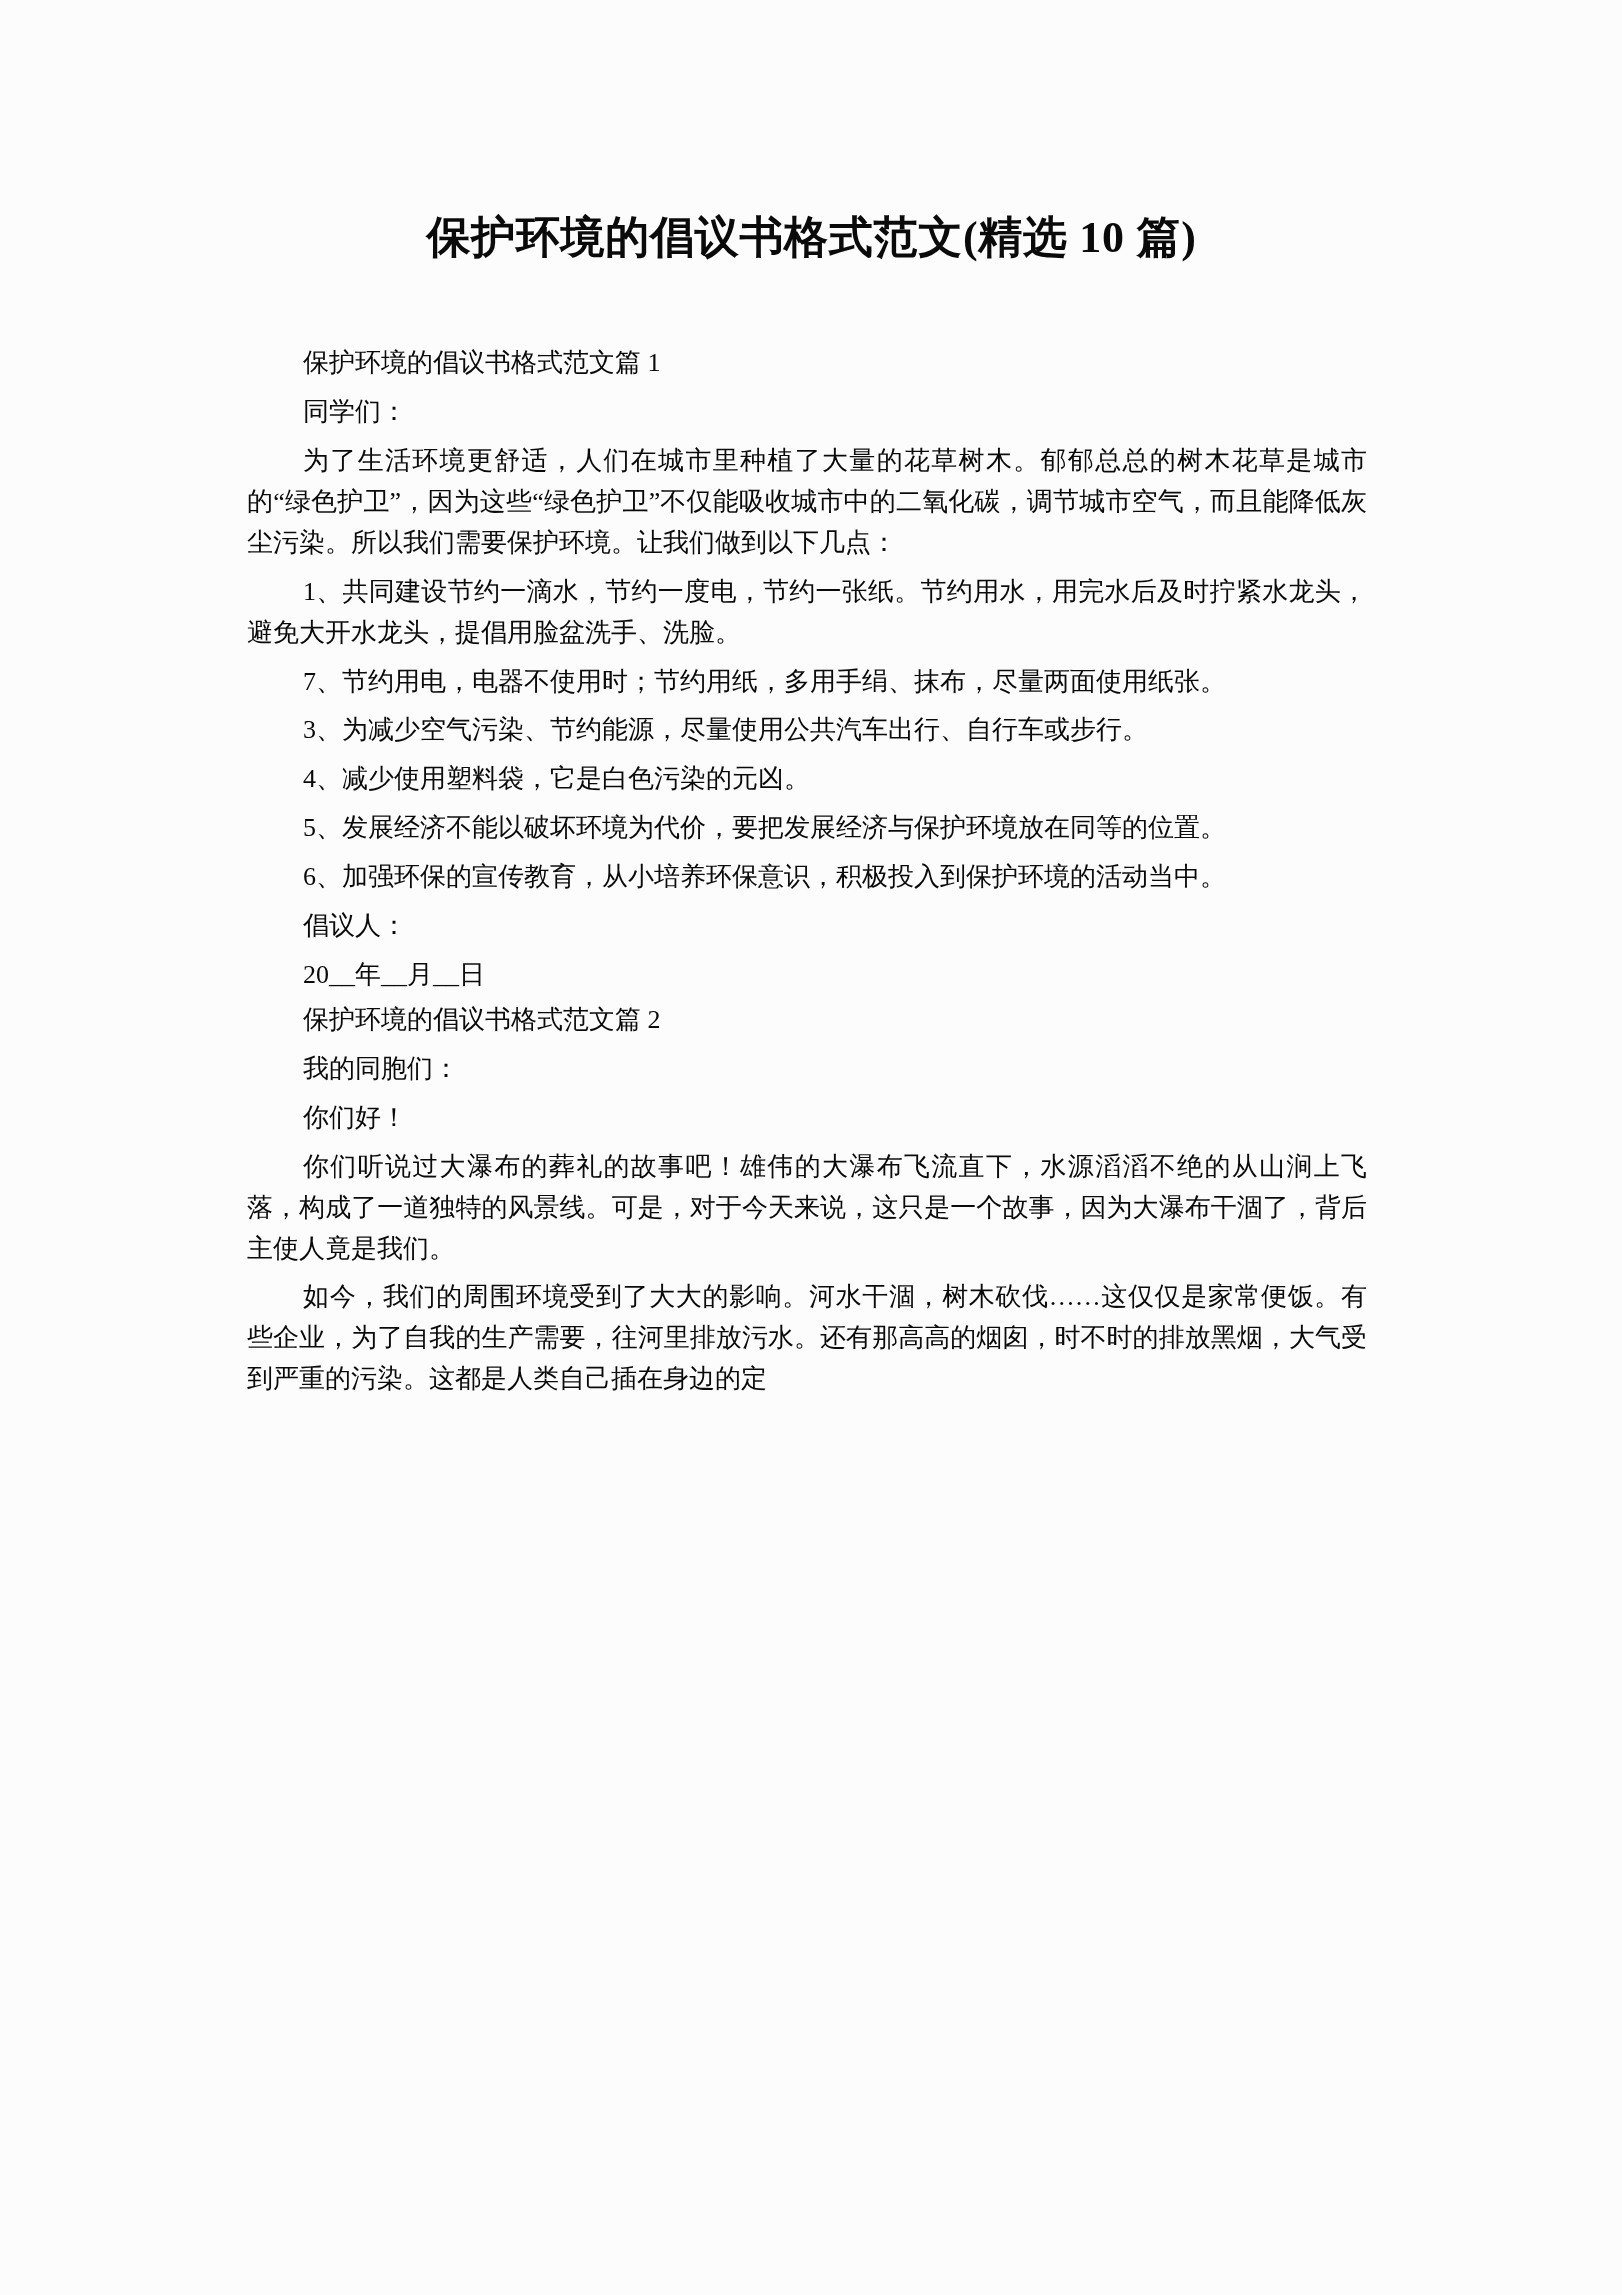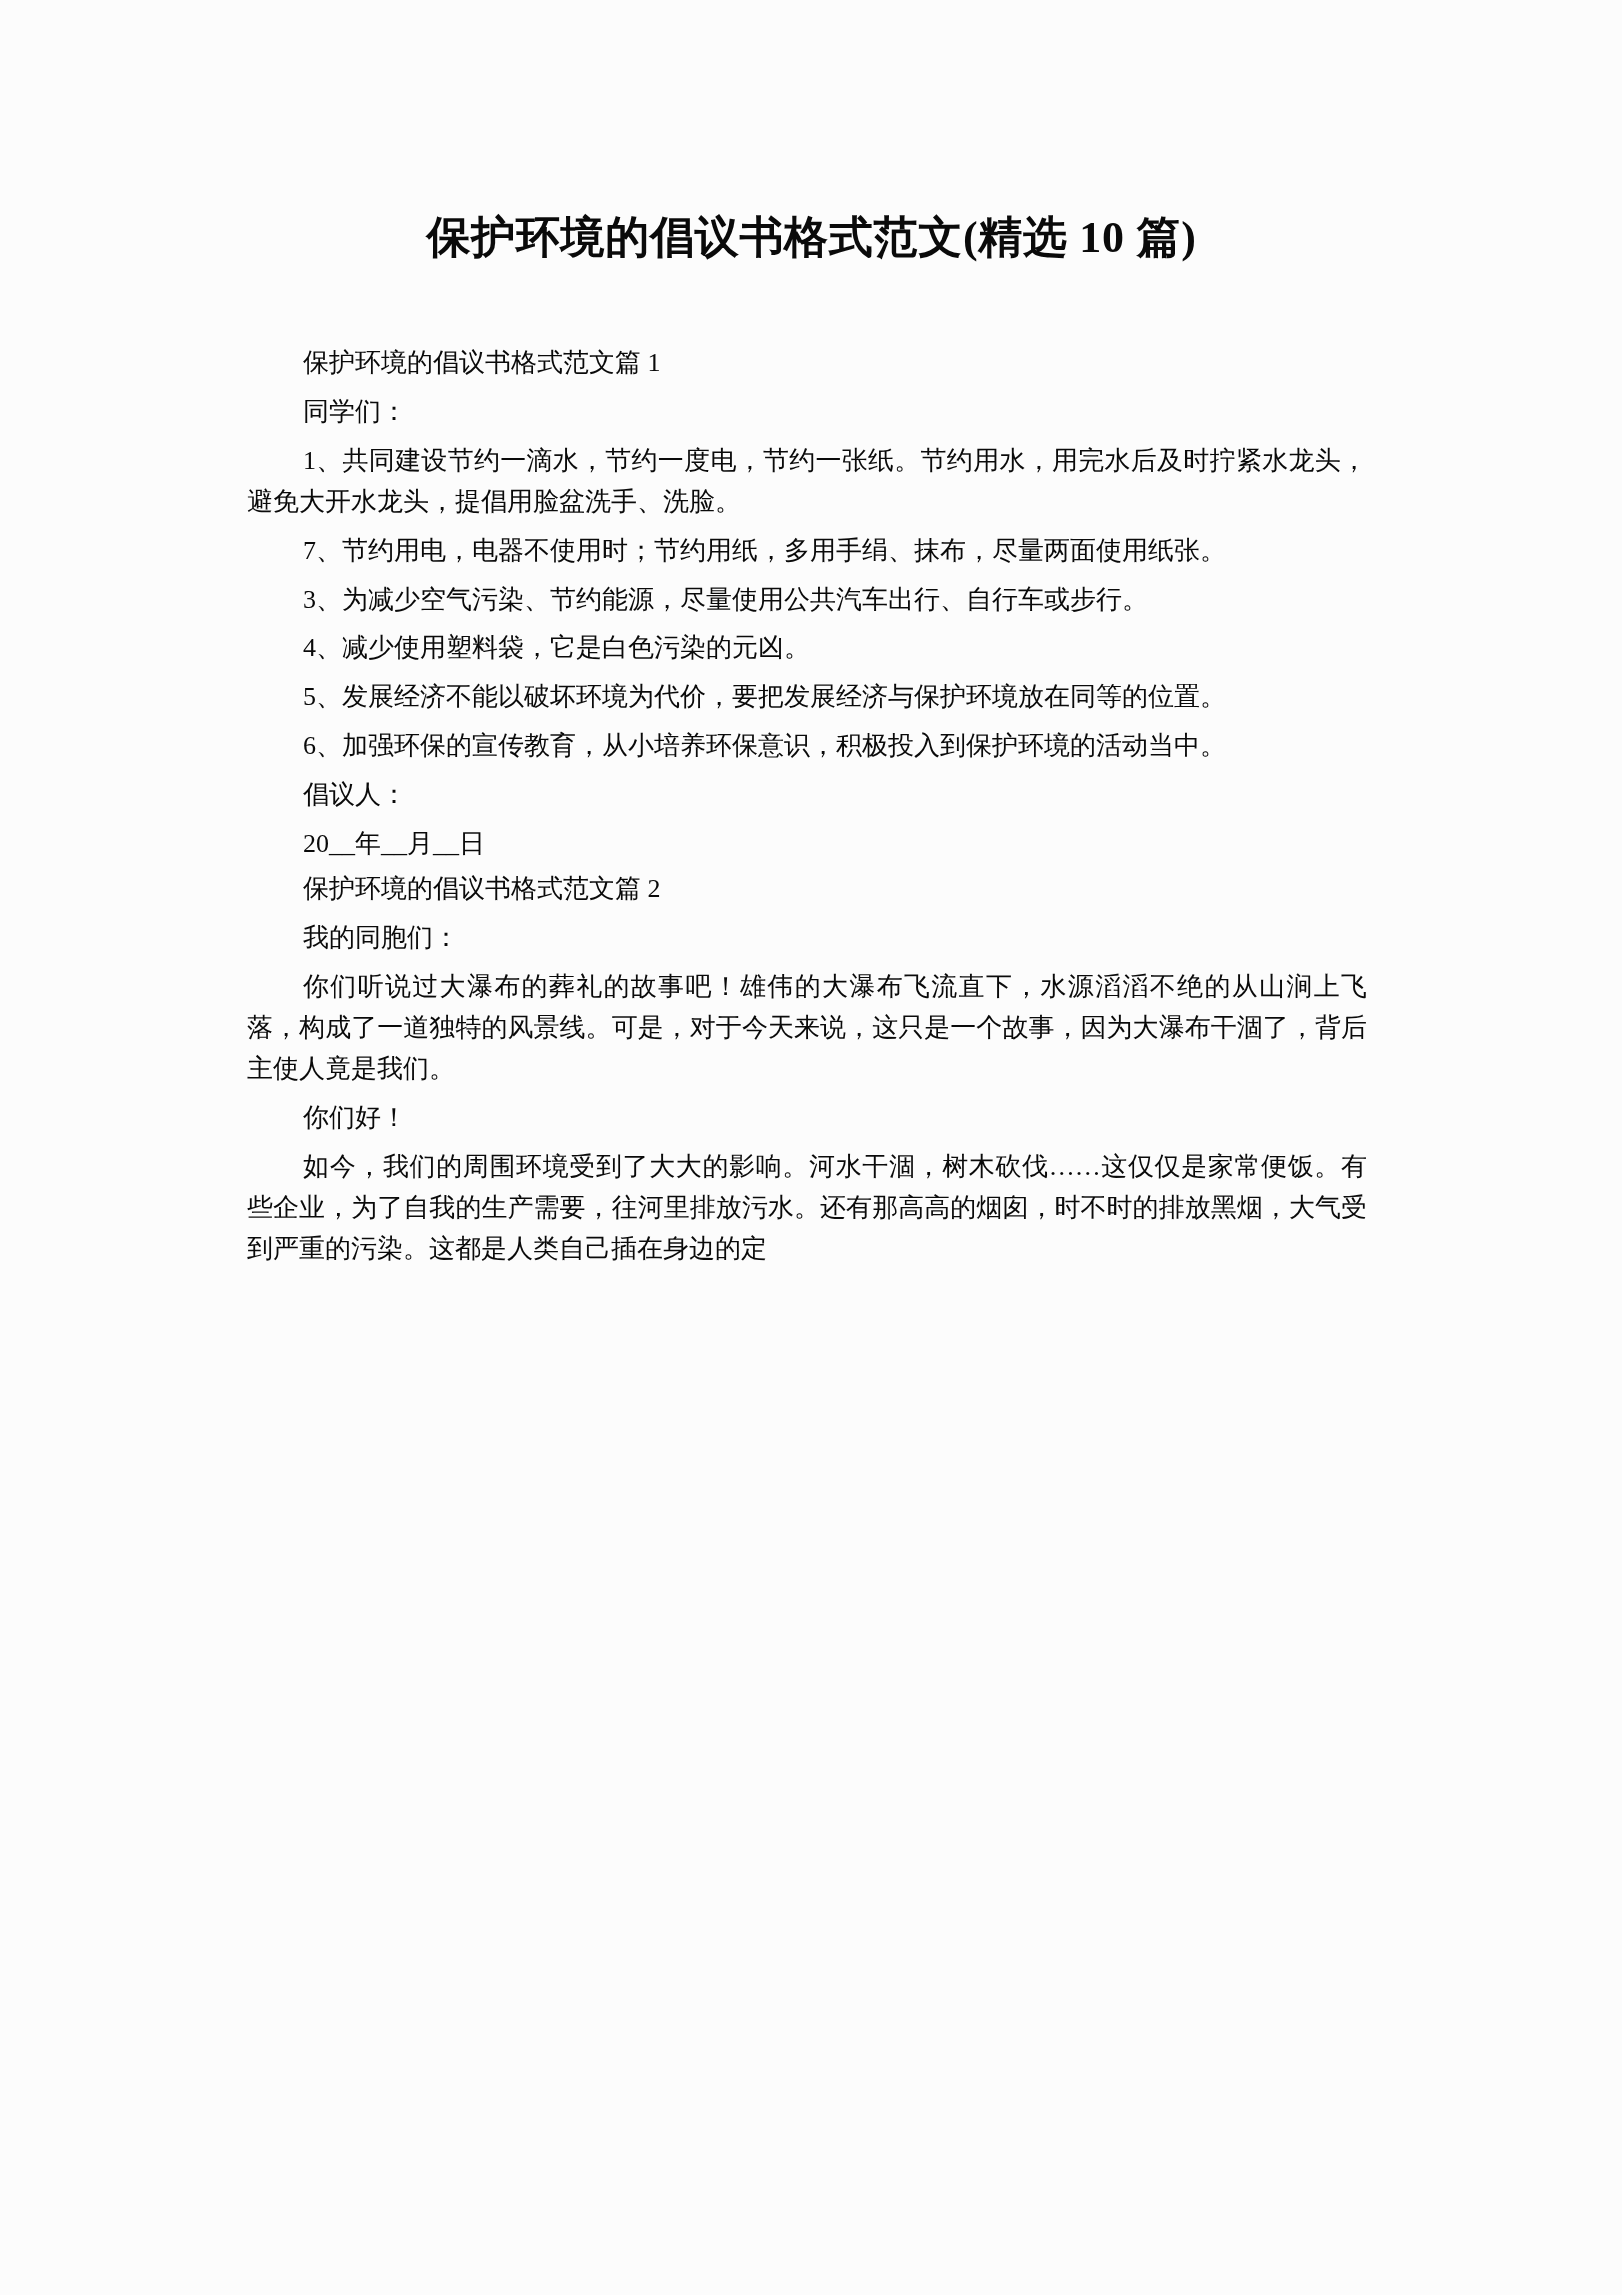--- a/index.html
+++ b/index.html
@@ -72,20 +72,21 @@
 <div class="page">
 
   <h1 class="doc-title">保护环境的倡议书格式范文(精选 10 篇)</h1>
 
   <div class="body-block">
 
     <p class="para line gap-sm">保护环境的倡议书格式范文篇 1</p>
 
     <p class="para line gap-md">同学们：</p>
 
+    <p class="para indent gap-md">为了生活环境更舒适，人们在城市里种植了大量的花草树木。郁郁总总的树木花草是城市的“绿色护卫”，因为这些“绿色护卫”不仅能吸收城市中的二氧化碳，调节城市空气，而且能降低灰尘污染。所以我们需要保护环境。让我们做到以下几点：</p>
 
     <p class="para indent gap-md">1、共同建设节约一滴水，节约一度电，节约一张纸。节约用水，用完水后及时拧紧水龙头，避免大开水龙头，提倡用脸盆洗手、洗脸。</p>
 
     <p class="para indent gap-md">7、节约用电，电器不使用时；节约用纸，多用手绢、抹布，尽量两面使用纸张。</p>
 
     <p class="para indent gap-md">3、为减少空气污染、节约能源，尽量使用公共汽车出行、自行车或步行。</p>
 
     <p class="para indent gap-md">4、减少使用塑料袋，它是白色污染的元凶。</p>
 
     <p class="para indent gap-md">5、发展经济不能以破坏环境为代价，要把发展经济与保护环境放在同等的位置。</p>
@@ -93,21 +94,21 @@
     <p class="para indent gap-md">6、加强环保的宣传教育，从小培养环保意识，积极投入到保护环境的活动当中。</p>
 
     <p class="para line gap-md">倡议人：</p>
 
     <p class="para line gap-md">20__年__月__日</p>
 
     <p class="para line gap-sm">保护环境的倡议书格式范文篇 2</p>
 
     <p class="para line gap-md">我的同胞们：</p>
 
+    <p class="para line gap-md">你们好！</p>
+
     <p class="para indent gap-md">你们听说过大瀑布的葬礼的故事吧！雄伟的大瀑布飞流直下，水源滔滔不绝的从山涧上飞落，构成了一道独特的风景线。可是，对于今天来说，这只是一个故事，因为大瀑布干涸了，背后主使人竟是我们。</p>
-
-    <p class="para line gap-md">你们好！</p>
 
     <p class="para indent gap-md">如今，我们的周围环境受到了大大的影响。河水干涸，树木砍伐……这仅仅是家常便饭。有些企业，为了自我的生产需要，往河里排放污水。还有那高高的烟囱，时不时的排放黑烟，大气受到严重的污染。这都是人类自己插在身边的定</p>
 
   </div>
 </div>
 
 
 </body></html>

